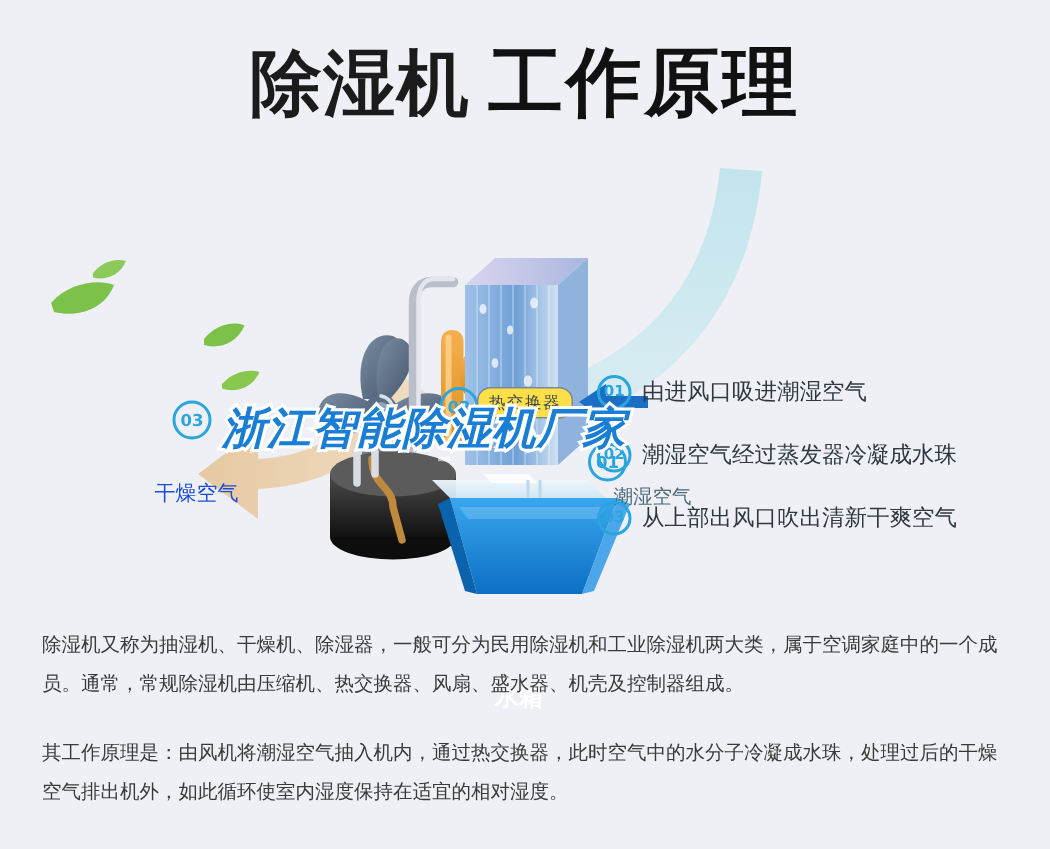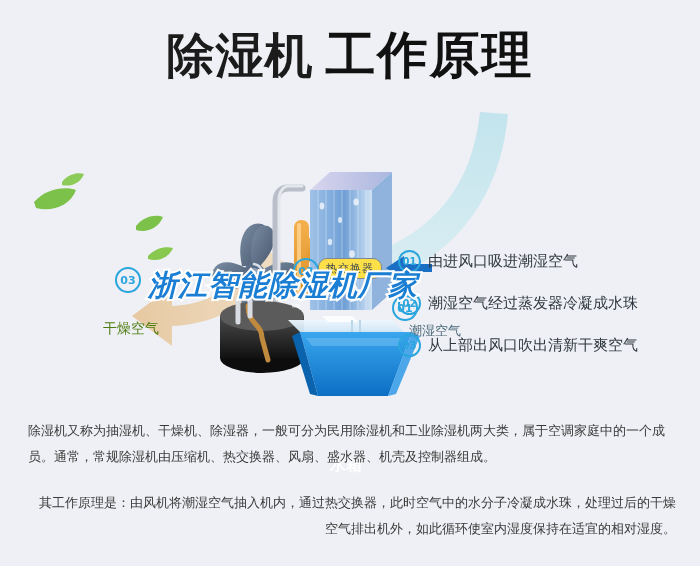--- a/index.html
+++ b/index.html
@@ -44,21 +44,21 @@
   #badge01{left:392px;top:185px;}
   #badge02{left:293px;top:148px;}
   #badge03{left:115px;top:157px;}
 
   .lbl{
     position:absolute;
     font-size:13px;color:#3b4a56;
     font-family:"DejaVu Sans","Liberation Sans",sans-serif;
     white-space:nowrap;
   }
-  #lbl-dry{left:103px;top:210px;color:#4d7c0f;font-size:14px;}
+  #lbl-dry{left:103px;top:210px;color:#1d4ed8;font-size:14px;}
   #lbl-humid{left:409px;top:212px;color:#4a6878;font-size:13px;}
   #lbl-tank{left:330px;top:345px;color:#ffffff;font-size:16px;font-weight:bold;}
 
   
   .callout{
     position:absolute;left:318px;top:148px;
     padding:2px 7px;
     border:1.5px solid #7e8796;border-radius:9px;
     background:#fde047;
     font-size:11px;color:#3d4652;letter-spacing:1px;
@@ -113,21 +113,21 @@
     text-align:right;
   }
 
   
   .body-text{
     position:absolute;left:28px;top:418px;width:648px;
     font-size:13px;color:#3a3a3a;line-height:26px;
     font-family:"DejaVu Sans","Liberation Sans",sans-serif;
   }
   .body-text p{margin:0 0 12px 0;}
-  .body-text p.second{margin-top:20px;text-align:right;}
+  .body-text p.second{margin-top:20px;}
 </style>
 </head>
 <body>
 
 <div class="page">
 
   <div class="title-bar">
     <span class="t1">除湿机</span><span class="t2">工作原理</span>
   </div>
 

